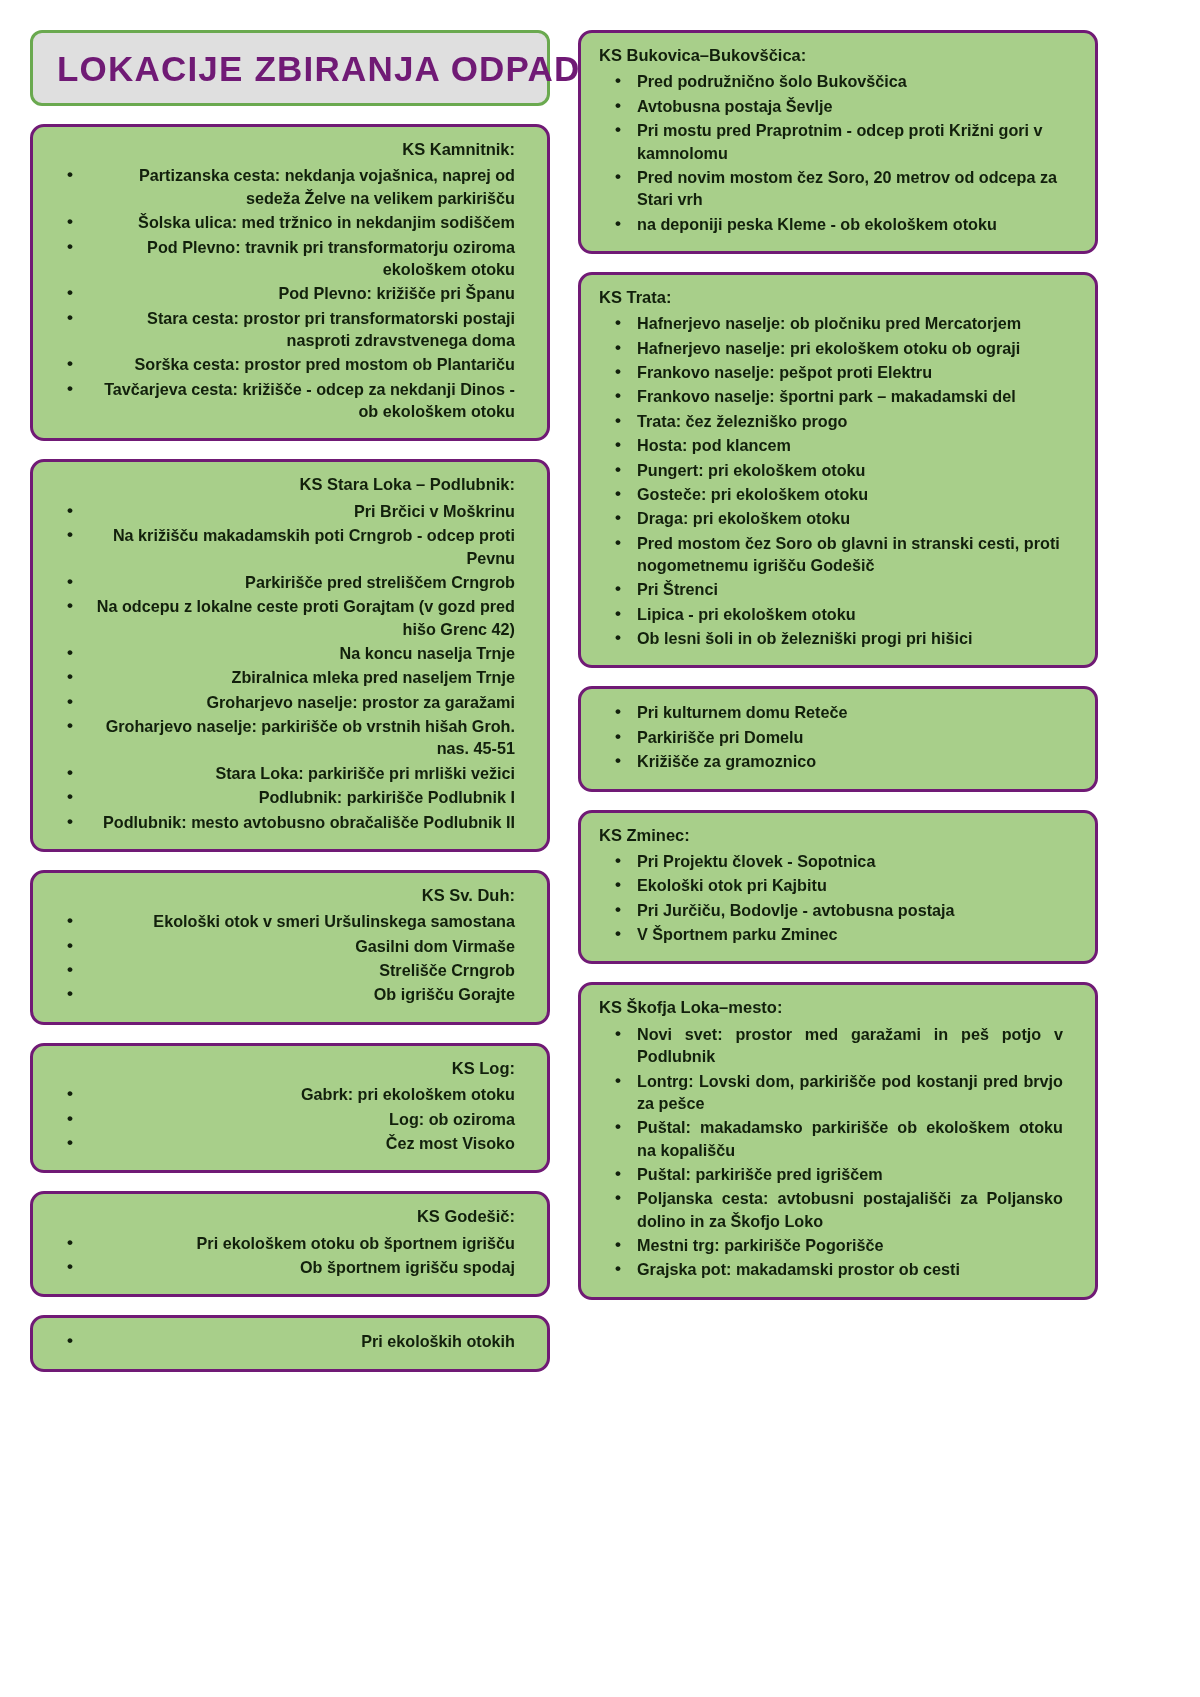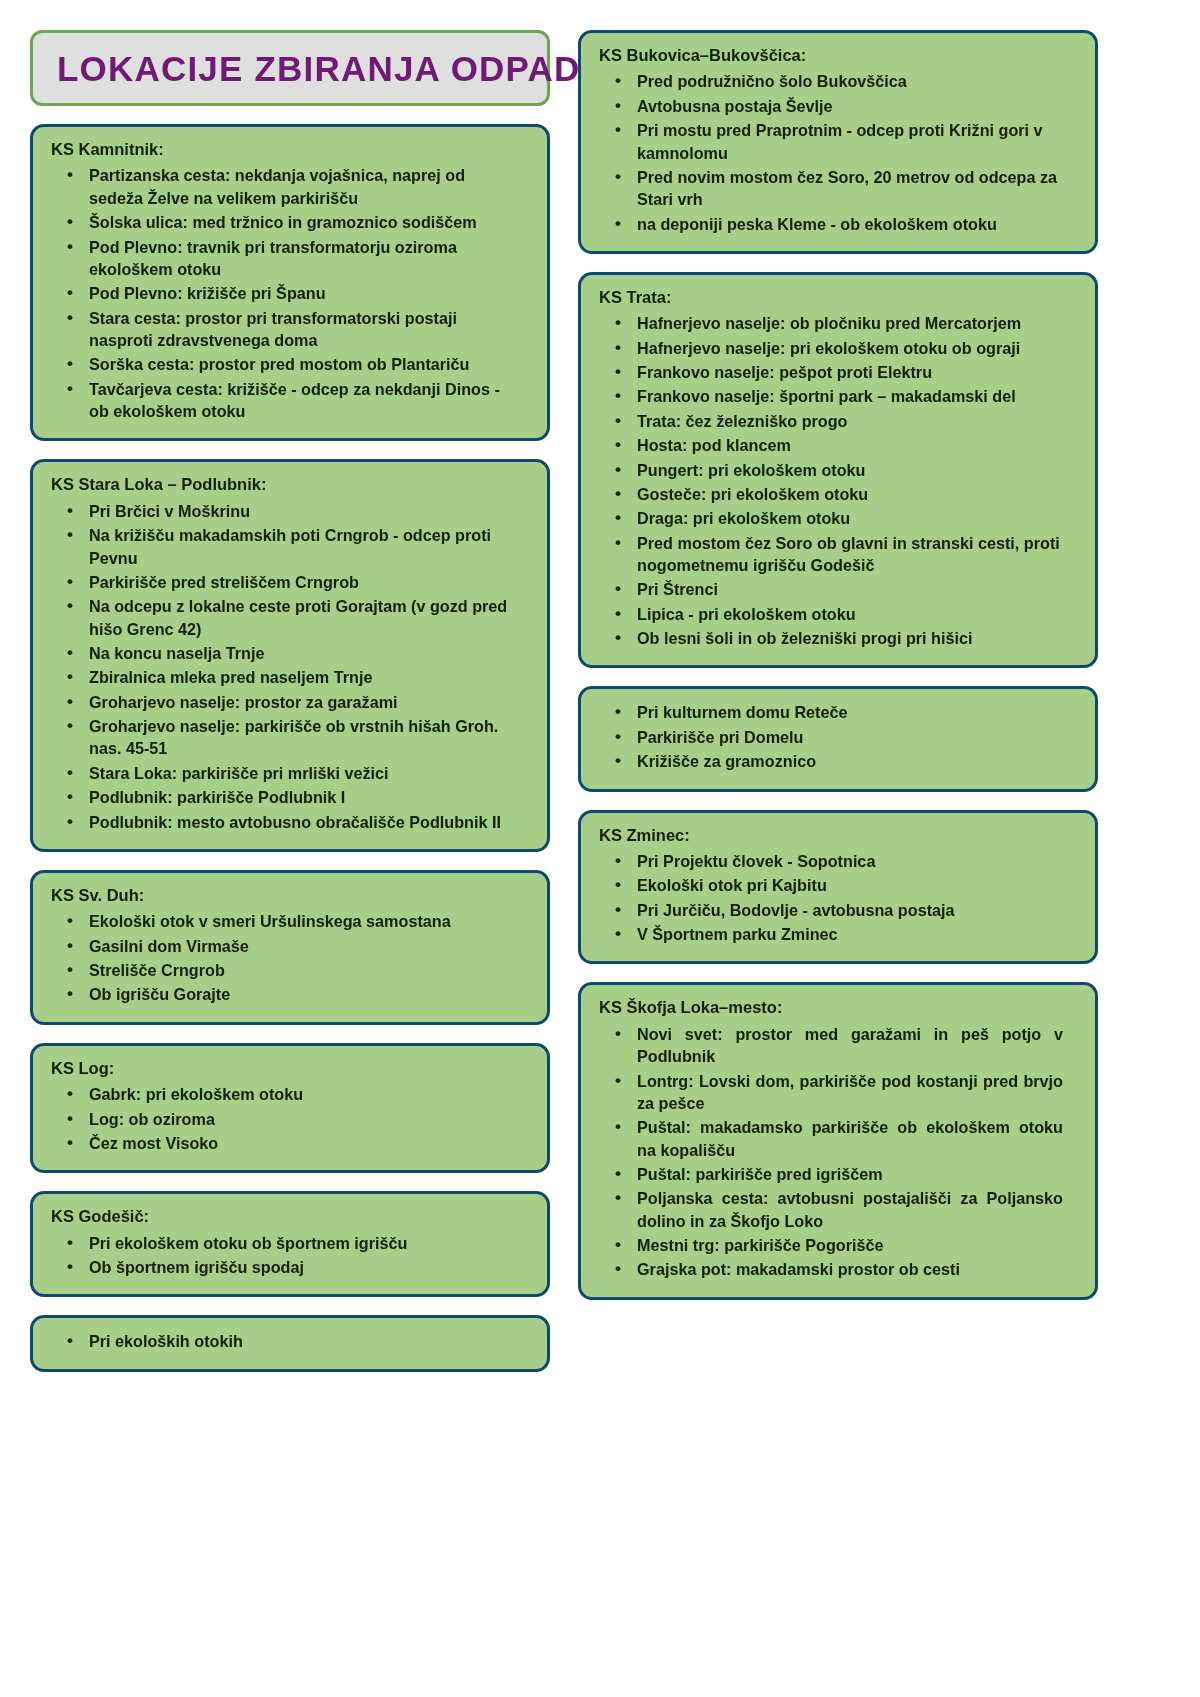--- a/index.html
+++ b/index.html
@@ -44,21 +44,21 @@
     font-size: 35px;
     font-weight: bold;
     letter-spacing: 1.2px;
     color: #701a75;
     white-space: nowrap;
   }
 
   
   .card {
     background: #a8cf8a;
-    border: 3px solid #0c4a6e;
+    border: 3px solid #701a75;
     border-radius: 14px;
     padding: 12px 32px 14px 18px;
     box-sizing: border-box;
   }
   .card-title {
     font-size: 16.5px;
     font-weight: bold;
     color: #12200c;
     margin-bottom: 4px;
     line-height: 1.3;
@@ -92,26 +92,26 @@
 <body>
 
 <div class="page">
 
   <div class="column col-left">
 
     <div class="title-box">
       <div class="title-text">LOKACIJE  ZBIRANJA ODPADKOV</div>
     </div>
 
-    <div class="cards-left" style="display:flex;flex-direction:column;gap:18px;">
+    <div class="cards-left" style="display:flex;flex-direction:column;gap:18px;text-align:right;">
         <div class="card">
           <div class="card-title">KS Kamnitnik:</div>
           <ul class="items">
             <li>Partizanska cesta: nekdanja vojašnica, naprej od sedeža Želve na velikem parkirišču</li>
-            <li>Šolska ulica: med tržnico in gramoznico sodiščem</li>
+            <li>Šolska ulica: med tržnico in nekdanjim sodiščem</li>
             <li>Pod Plevno: travnik pri transformatorju oziroma ekološkem otoku</li>
             <li>Pod Plevno: križišče pri Španu</li>
             <li>Stara cesta: prostor pri transformatorski postaji nasproti zdravstvenega doma</li>
             <li>Sorška cesta: prostor pred mostom ob Plantariču</li>
             <li>Tavčarjeva cesta: križišče - odcep za nekdanji Dinos - ob ekološkem otoku</li>
           </ul>
         </div>
         <div class="card">
           <div class="card-title">KS Stara Loka – Podlubnik:</div>
           <ul class="items">

